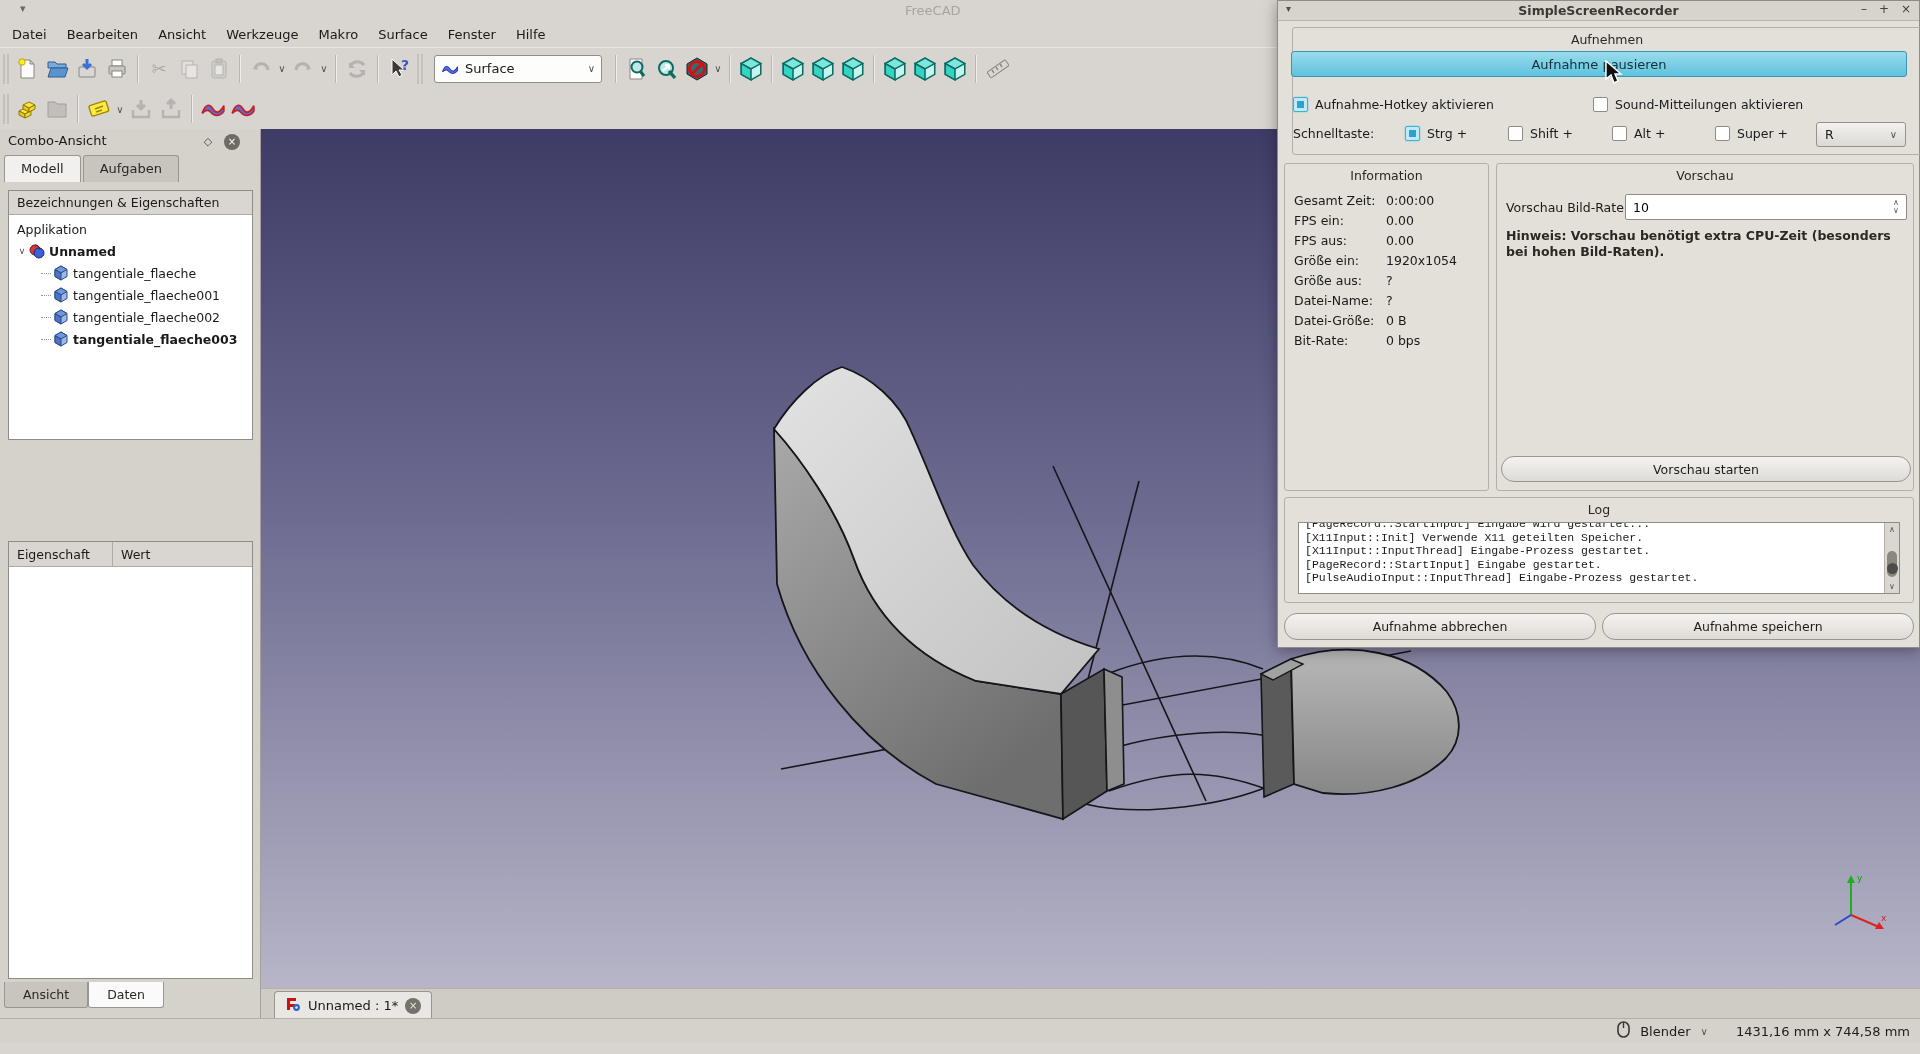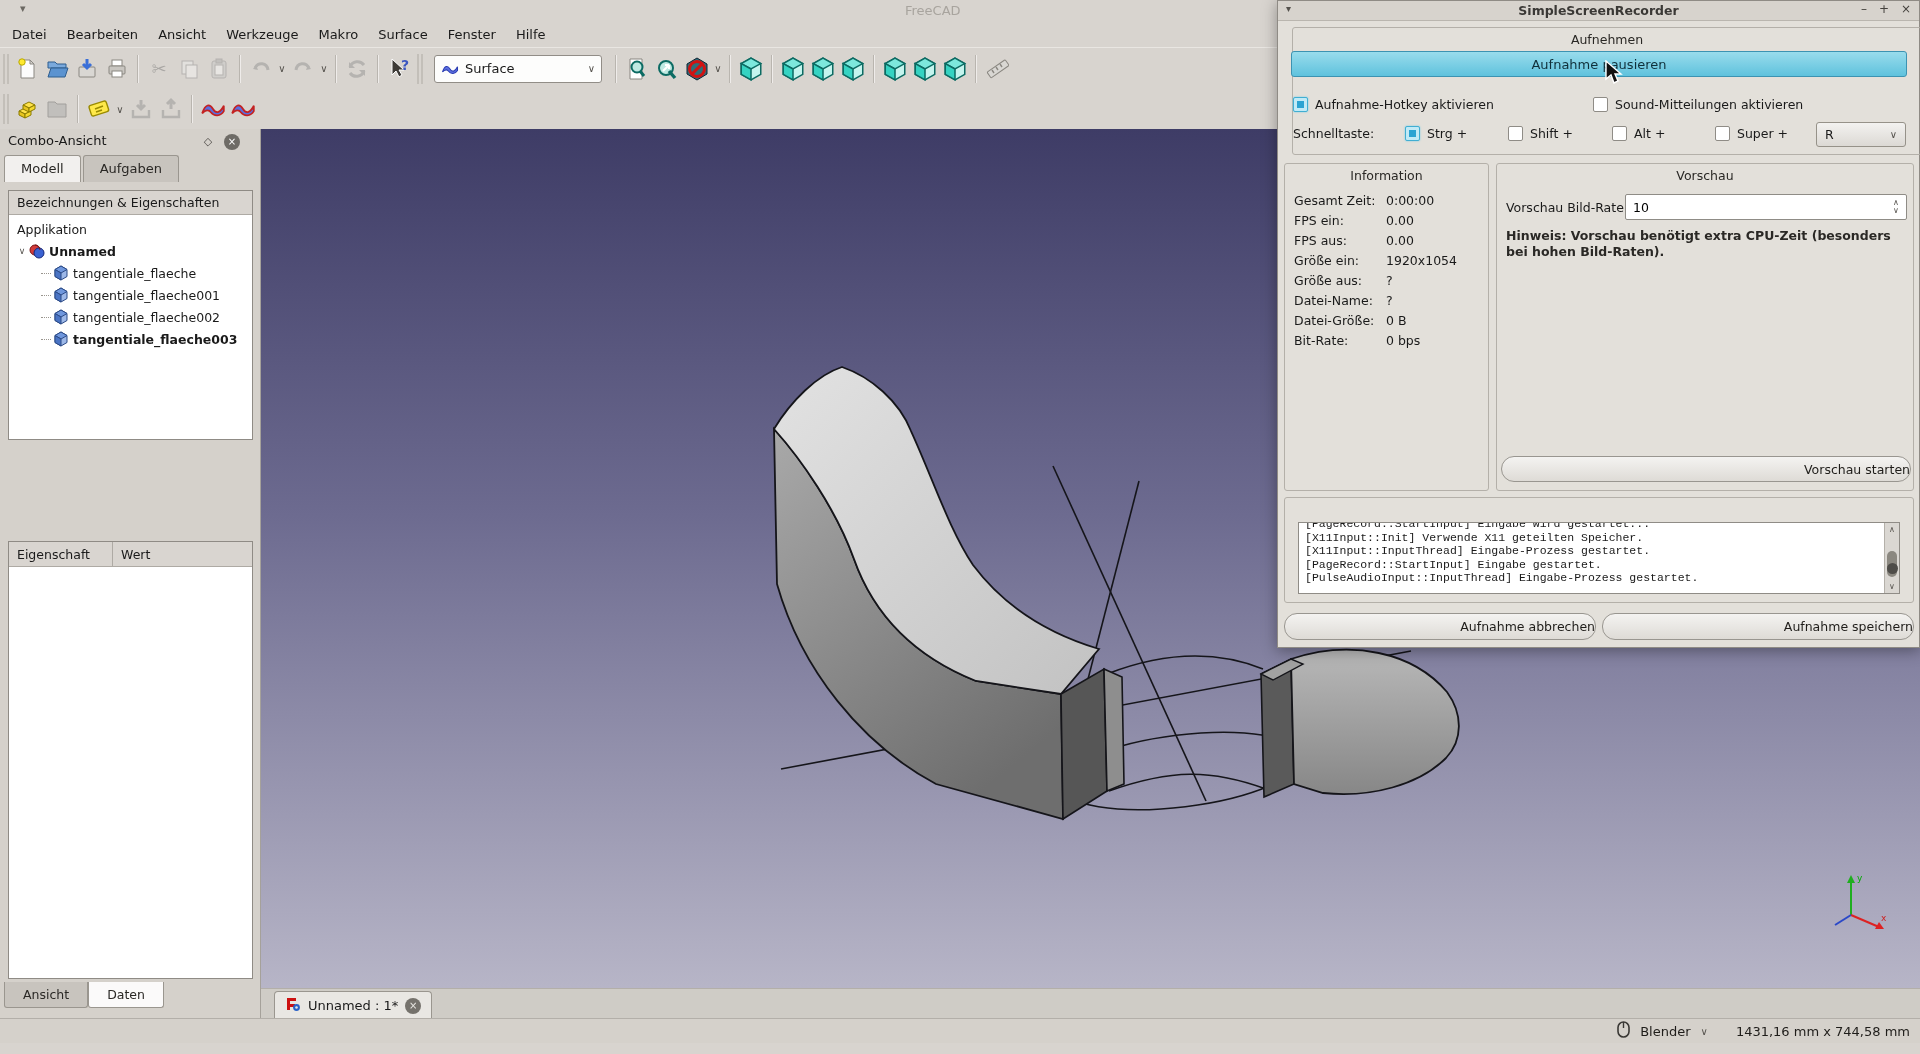--- a/index.html
+++ b/index.html
@@ -82,21 +82,21 @@
   .cb.checked::after { content:""; position:absolute; inset:3px; background:#2ba3d2; }
   .cbrow { position:absolute; display:flex; align-items:center; gap:7px; font-size:12.5px; }
   .keycombo { position:absolute; height:25px; background:linear-gradient(#f3f2f0,#dcd9d4); border:1px solid #969289; border-radius:3px; display:flex; align-items:center; padding:0 8px; font-size:12.5px; }
   .keycombo .arrow { margin-left:auto; font-size:10px; color:#55524d; }
   .inforow { position:absolute; font-size:12.5px; display:flex; }
   .inforow .il { width:92px; }
   .spin { position:absolute; height:26px; background:#fff; border:1px solid #8f8c86; border-radius:2px; display:flex;gap:9px; }
   .spin input { flex:1; border:none; outline:none; font:12.5px "DejaVu Sans",sans-serif; padding-left:7px; background:transparent; }
   .spin .arrows { width:20px; display:flex; flex-direction:column; align-items:center; justify-content:center; font-size:8px; color:#55524d; line-height:8px; }
   .hint { position:absolute; font-size:12.5px; color:#2a2825; line-height:16px;font-weight:bold; }
-  .graybtn { position:absolute; background:linear-gradient(#f4f3f1,#dedbd6); border:1px solid #999690; border-radius:13px; display:flex; align-items:center; justify-content:flex-end; font-size:12.5px; color:#1f1d1a; }
+  .graybtn { position:absolute; background:linear-gradient(#f4f3f1,#dedbd6); border:1px solid #999690; border-radius:13px; display:flex; align-items:center; justify-content:center; font-size:12.5px; color:#1f1d1a; }
   .logbox { position:absolute; left:13px; top:24px; right:13px; bottom:8px; background:#fff; border:1px solid #8f8c86; overflow:hidden; font-size:11.5px; line-height:13.5px; padding:1px 20px 1px 6px;font-family:Liberation Mono, monospace; }
   .logbox .ln:first-child { margin-top:-7px; }
   .logscroll { position:absolute; top:25px; right:14px; bottom:9px; width:15px; background:#dad7d2; border-left:1px solid #b4b0a9; }
   .logscroll .sa { position:absolute; left:0; width:100%; text-align:center; font-size:8px; color:#55524d; }
   .logscroll .up { top:2px; } .logscroll .dn { bottom:2px; }
   .logscroll .thumb { position:absolute; left:2px; width:10px; height:26px; background:#8b8880; border-radius:5px; top:28px; }
   .logscroll .dot { position:absolute; left:2px; width:11px; height:11px; background:#4e4c48; border-radius:50%; top:40px; }
 
   .cursor { position:absolute; z-index:60; }
 </style>
@@ -587,20 +587,21 @@
             <span>∨</span>
           </span>
       </div>
       <div class="hint" style="left:9px; top:64px; width:398px">Hinweis: Vorschau benötigt extra CPU-Zeit (besonders bei hohen Bild-Raten).</div>
       <div class="graybtn" style="left:4px; top:292px; width:410px; height:26px">
         <span>Vorschau starten</span>
       </div>
     </div>
 
     <div class="gbox" style="left:6px; top:496px; width:630px; height:106px">
+      <div class="gtitle">Log</div>
       <div class="logbox">
         <div class="ln">[PageRecord::StartInput] Eingabe wird gestartet...</div>
         <div class="ln">[X11Input::Init] Verwende X11 geteilten Speicher.</div>
         <div class="ln">[X11Input::InputThread] Eingabe-Prozess gestartet.</div>
         <div class="ln">[PageRecord::StartInput] Eingabe gestartet.</div>
         <div class="ln">[PulseAudioInput::InputThread] Eingabe-Prozess gestartet.</div>
       </div>
       <div class="logscroll">
         <div class="sa up">∧</div>
         <div class="thumb"></div>

